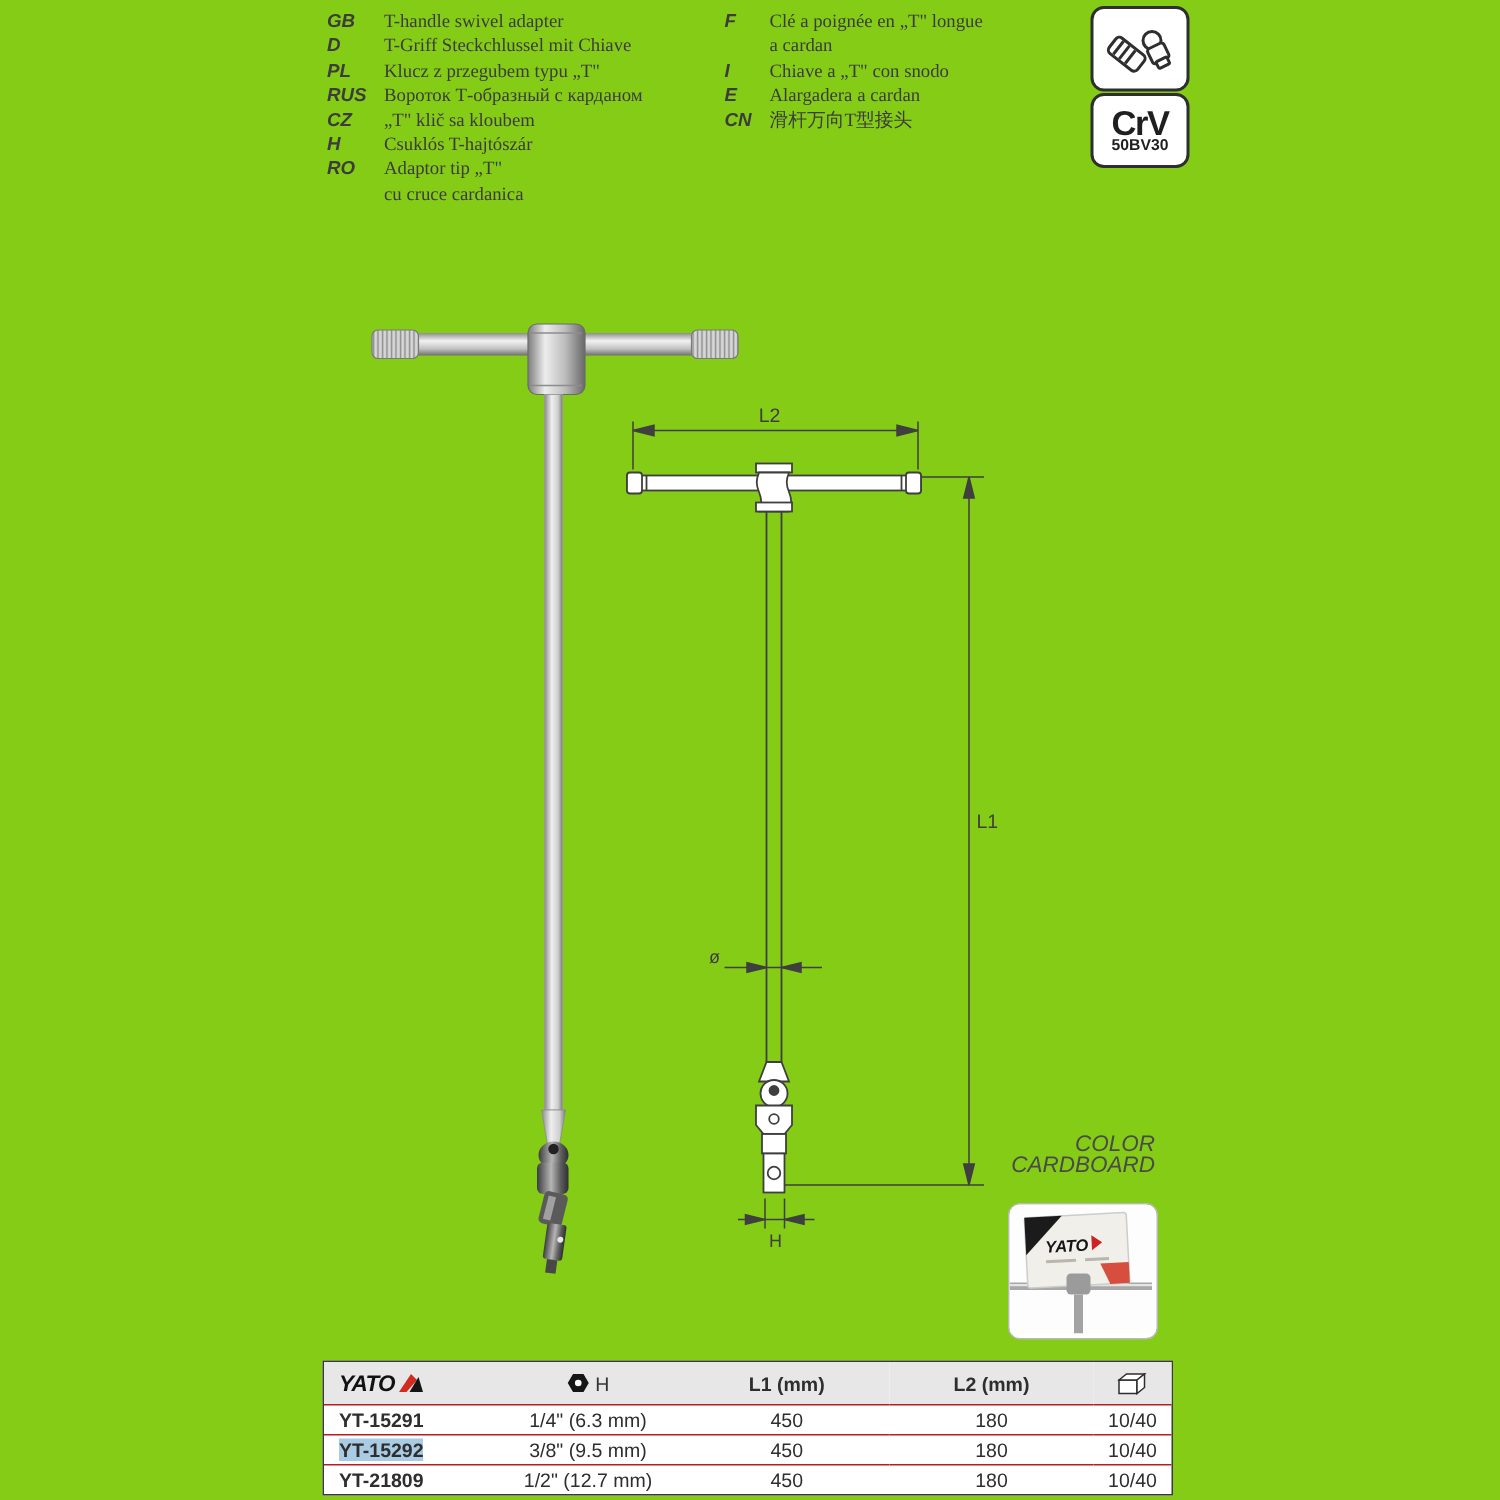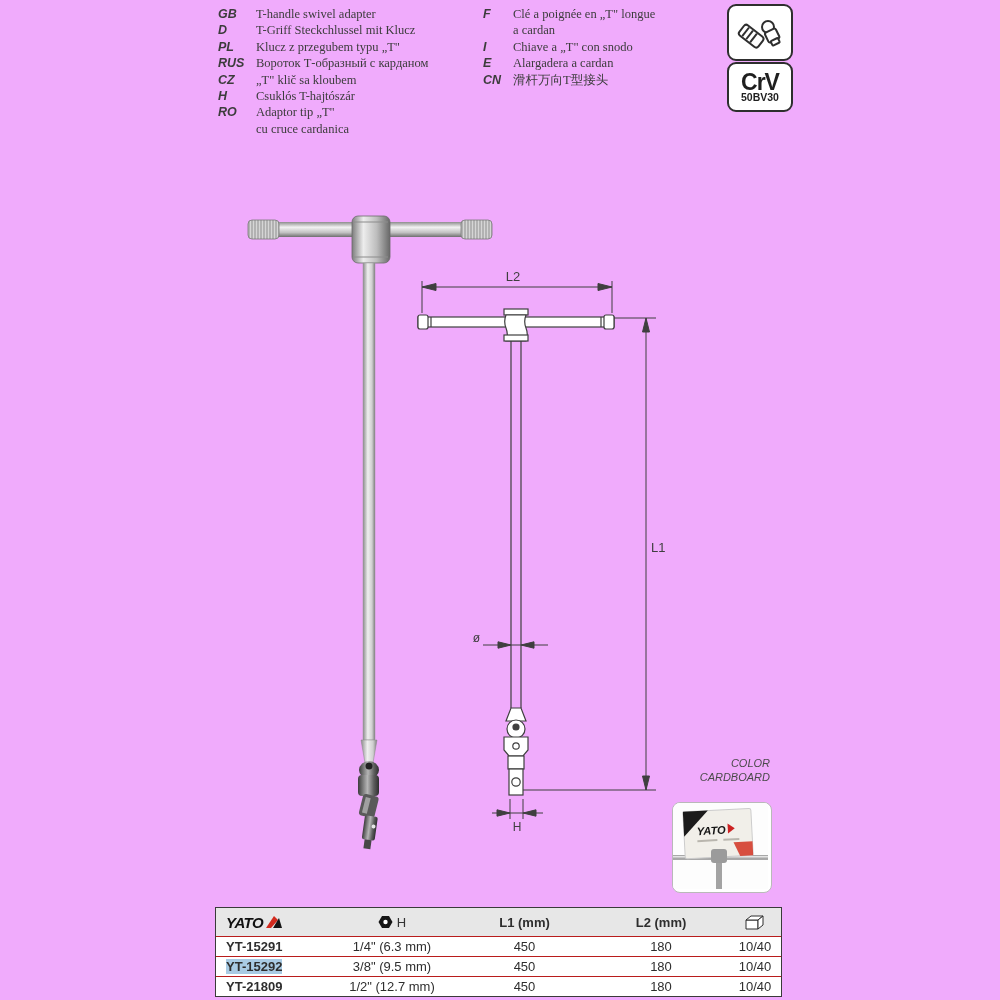--- a/index.html
+++ b/index.html
@@ -1,30 +1,30 @@
 <!DOCTYPE html>
 <html><head>
 <meta charset="utf-8">
 <style>
   html,body{margin:0;padding:0;background:#fff;}
-  .page{position:relative;width:1000px;height:1000px;background:#f0abfc;overflow:hidden;
+  .page{position:relative;width:1000px;height:1000px;background:#84cc16;overflow:hidden;
         font-family:"Liberation Sans",sans-serif;color:#3c3c3c;}
   
   .lang-block{position:absolute;font-size:12.5px;line-height:16.4px;}
   .lang-row{display:flex;}
   .lang-code{font-weight:bold;font-style:italic;flex:0 0 38px;}
   .lang-right .lang-code{flex:0 0 30px;}
   .lang-text{white-space:nowrap;font-family:Liberation Serif, serif;}
   
   .badge{position:absolute;border:2px solid #2e2e2e;border-radius:9px;background:#fff;
          display:flex;flex-direction:column;align-items:center;justify-content:center;}
   .crv-main{font-size:23px;font-weight:bold;color:#1f1f1f;line-height:20px;letter-spacing:-1px;}
   .crv-sub{font-size:10.5px;font-weight:bold;color:#1f1f1f;line-height:11px;}
   
-  .cc-label{position:absolute;font-size:11px;font-style:italic;color:#4a4a4a;
+  .cc-label{position:absolute;font-size:15px;font-style:italic;color:#4a4a4a;
             text-align:right;line-height:14px;}
   .pack-box{position:absolute;border:1.5px solid #b9b9b9;border-radius:8px;background:#fff;overflow:hidden;}
   
   .spec-table{position:absolute;border:1.2px solid #3a3a3a;background:#fff;
               display:grid;grid-template-columns:112px 128px 137px 136px 52px;
               font-size:13px;}
   .spec-table .cell{display:flex;align-items:center;justify-content:center;
               border-top:1px solid #b91c1c;height:19px;color:#2e2e2e;}
   .spec-table .head{height:28px;border-top:none;background:#e7e7e7;font-weight:bold;}
   .spec-table .left{justify-content:flex-start;padding-left:10px;}
@@ -39,21 +39,21 @@
 
 <div class="page">
 
   <div class="lang-block" style="top:6px;left:218px;">
     <div class="lang-row">
         <span class="lang-code">GB</span>
         <span class="lang-text">T-handle swivel adapter</span>
       </div>
     <div class="lang-row">
         <span class="lang-code">D</span>
-        <span class="lang-text">T-Griff Steckchlussel mit Klucz</span>
+        <span class="lang-text">T-Griff Steckchlussel mit Chiave</span>
       </div>
     <div class="lang-row">
         <span class="lang-code">PL</span>
         <span class="lang-text">Klucz z przegubem typu „T"</span>
       </div>
     <div class="lang-row">
         <span class="lang-code">RUS</span>
         <span class="lang-text">Вороток Т-образный с карданом</span>
       </div>
     <div class="lang-row">

